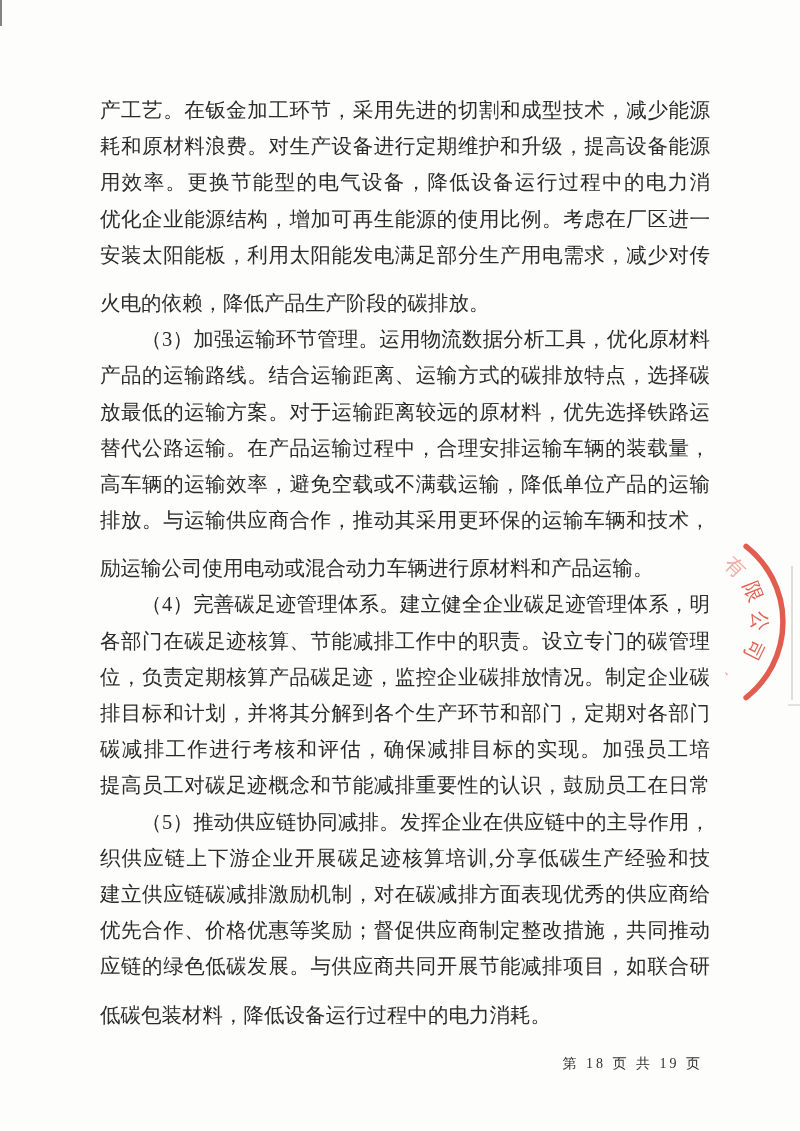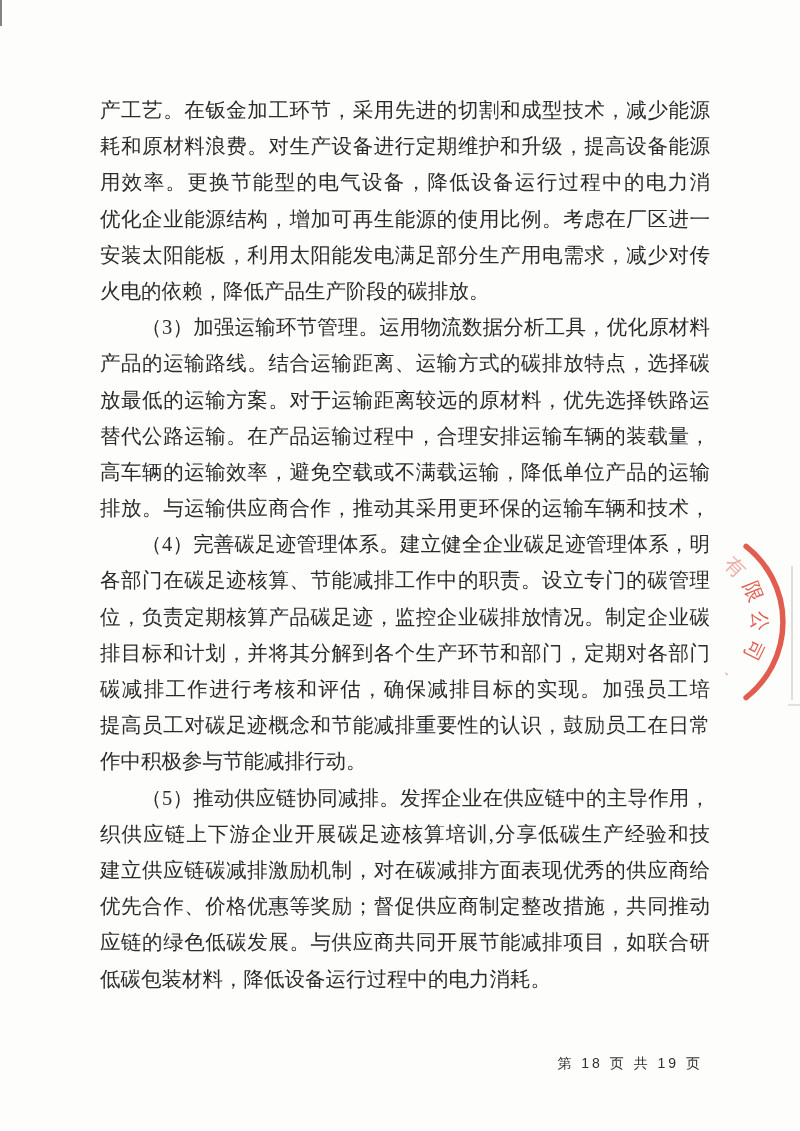--- a/index.html
+++ b/index.html
@@ -29,30 +29,31 @@
   .para { margin: 0; }
   .line {
     height: 36.2px;
     overflow: hidden;
     text-align: justify;
     text-align-last: justify;
     white-space: pre-wrap;
   }
   .line.last {
     text-align-last: left;
+    margin-top: 12px;
   }
   
   .footer {
     position: absolute;
     top: 1055px;
     right: 97px;
     font-size: 14px;
     color: #2f2f2f;
     letter-spacing: 3px;
-    font-family: Liberation Sans, sans-serif;
+    font-family: Liberation Serif, serif;
   }
   
   .stamp-svg {
     position: absolute;
     left: 0;
     top: 0;
     width: 800px;
     height: 1131px;
     pointer-events: none;
   }
@@ -120,29 +121,29 @@
         <div class="line">安装太阳能板，利用太阳能发电满足部分生产用电需求，减少对传统</div>
         <div class="line last">火电的依赖，降低产品生产阶段的碳排放。</div>
       </div>
       <div class="para">
         <div class="line">　　（3）加强运输环节管理。运用物流数据分析工具，优化原材料和</div>
         <div class="line">产品的运输路线。结合运输距离、运输方式的碳排放特点，选择碳排</div>
         <div class="line">放最低的运输方案。对于运输距离较远的原材料，优先选择铁路运输</div>
         <div class="line">替代公路运输。在产品运输过程中，合理安排运输车辆的装载量，提</div>
         <div class="line">高车辆的运输效率，避免空载或不满载运输，降低单位产品的运输碳</div>
         <div class="line">排放。与运输供应商合作，推动其采用更环保的运输车辆和技术，鼓</div>
+        <div class="line last">励运输公司使用电动或混合动力车辆进行原材料和产品运输。</div>
       </div>
       <div class="para">
         <div class="line">　　（4）完善碳足迹管理体系。建立健全企业碳足迹管理体系，明确</div>
         <div class="line">各部门在碳足迹核算、节能减排工作中的职责。设立专门的碳管理岗</div>
         <div class="line">位，负责定期核算产品碳足迹，监控企业碳排放情况。制定企业碳减</div>
         <div class="line">排目标和计划，并将其分解到各个生产环节和部门，定期对各部门的</div>
         <div class="line">碳减排工作进行考核和评估，确保减排目标的实现。加强员工培训，</div>
         <div class="line">提高员工对碳足迹概念和节能减排重要性的认识，鼓励员工在日常工</div>
-        <div class="line last">作中积极参与节能减排行动。</div>
       </div>
       <div class="para">
         <div class="line">　　（5）推动供应链协同减排。发挥企业在供应链中的主导作用，组</div>
         <div class="line">织供应链上下游企业开展碳足迹核算培训,分享低碳生产经验和技术。</div>
         <div class="line">建立供应链碳减排激励机制，对在碳减排方面表现优秀的供应商给予</div>
         <div class="line">优先合作、价格优惠等奖励；督促供应商制定整改措施，共同推动供</div>
         <div class="line">应链的绿色低碳发展。与供应商共同开展节能减排项目，如联合研发</div>
         <div class="line last">低碳包装材料，降低设备运行过程中的电力消耗。</div>
       </div>
     </div>

